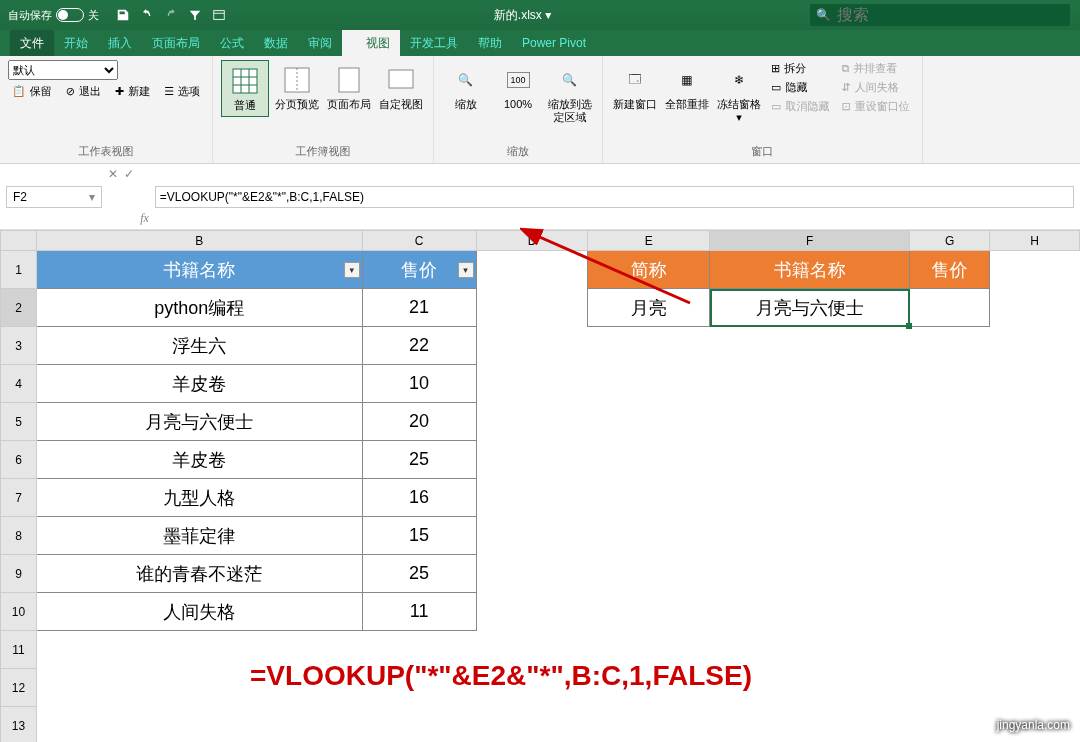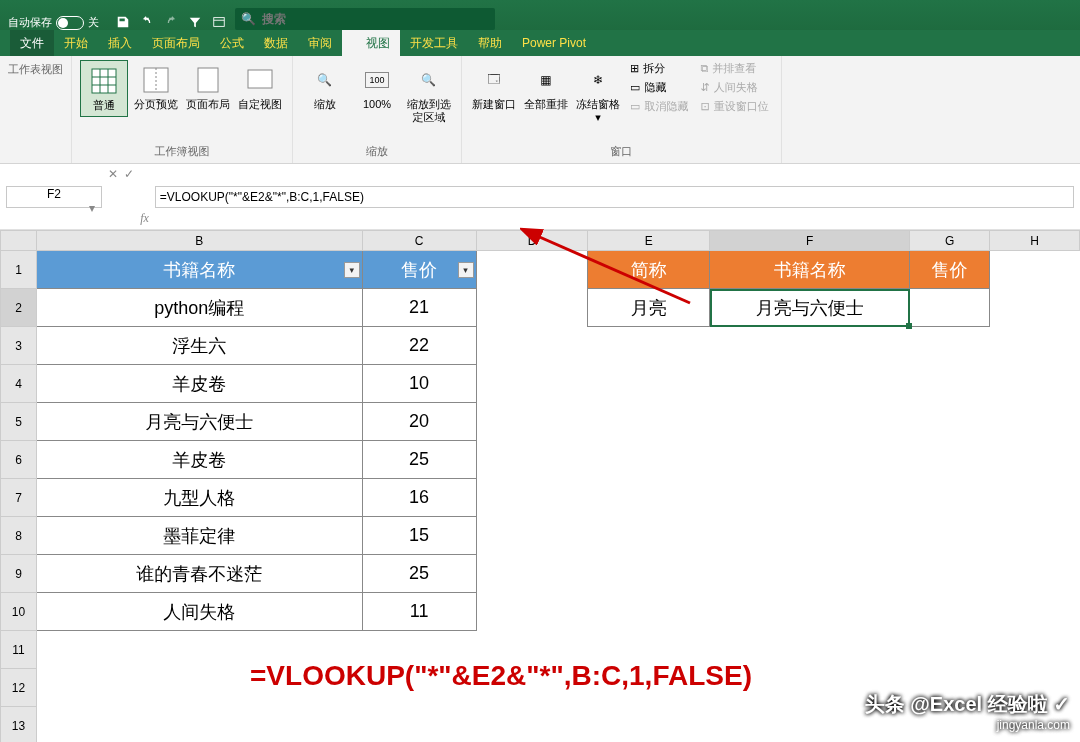--- a/index.html
+++ b/index.html
@@ -1,44 +1,44 @@
 <!DOCTYPE html>
 <html><head>
 <meta charset="utf-8">
 <style>
 * { box-sizing: border-box; margin: 0; padding: 0; }
 body { font-family: "Microsoft YaHei", sans-serif; font-size: 12px; background: #fff; width: 1080px; height: 742px; overflow: hidden; position: relative; }
-.titlebar { background: linear-gradient(#217346, #1e6b3f); height: 30px; display: flex; align-items: flex-end; color: #fff; }
+.titlebar { background: linear-gradient(#217346, #1e6b3f); height: 30px; display: flex; align-items: center; color: #fff; }
 .autosave { display: flex; align-items: center; gap: 4px; padding: 0 8px; font-size: 11px; }
 .toggle { width: 28px; height: 14px; border: 1px solid #fff; border-radius: 7px; position: relative; }
 .toggle::after { content:""; width:10px; height:10px; background:#fff; border-radius:50%; position:absolute; left:1px; top:1px; }
 .qat { display:flex; gap:8px; padding:0 8px; }
 .qat-icon { width:16px; height:16px; display:flex; align-items:center; justify-content:center; color:#fff; }
 .title-center { flex:1; text-align:center; font-size:12px; }
 .search-area { background:#0e5a33; height:22px; width:260px; display:flex; align-items:center; padding:0 6px; border-radius:2px; margin-right:10px; }
 .search-icon { color:#cde; margin-right:6px; }
-.search-input { background:transparent; border:none; color:#f0abfc; outline:none; width:100%; font-size:12px;font-weight:bold; }
+.search-input { background:transparent; border:none; color:#f0abfc; outline:none; width:100%; font-size:16px; }
 .tabs { display:flex; background:#217346; height:26px; padding-left:10px; }
-.tab { padding:0 10px; color:#fde047; font-size:12px; display:flex; align-items:center; cursor:pointer; }
+.tab { padding:0 10px; color:#5eead4; font-size:12px; display:flex; align-items:center; cursor:pointer; }
 .tab.active { background:#f3f3f3; color:#217346;padding-left:24px; }
 .file-tab { background:#1a5c38; color:#fff; }
 .ribbon { background:#f3f3f3; border-bottom:1px solid #d4d4d4; height:108px; display:flex; }
 .group { display:flex; flex-direction:column; align-items:center; border-right:1px solid #e1e1e1; padding:4px 8px 0; }
 .group-content { flex:1; display:flex; align-items:flex-start; gap:4px; }
 .group-label { font-size:11px; color:#666; padding:2px 0 4px; }
 .big-btn { display:flex; flex-direction:column; align-items:center; width:48px; padding:4px 2px; cursor:pointer; }
 .big-btn .icon-box { width:32px; height:32px; margin-bottom:2px; display:flex; align-items:center; justify-content:center; }
 .big-btn .btn-label { font-size:11px; text-align:center; line-height:1.2; }
 .big-btn.active { background:#d4e6d4; border:1px solid #217346; }
 .small-col { display:flex; flex-direction:column; gap:2px; }
 .small-item { display:flex; align-items:center; gap:4px; font-size:11px; padding:1px 4px; cursor:pointer; }
 .small-item input[type=checkbox]{ margin:0; }
 .dropdown-small { height:20px; font-size:11px; }
 .ref-area { display:flex; align-items:center; gap:6px; padding:3px 6px; border-bottom:1px solid #e1e1e1; background:#fff; }
-.namebox { width:96px; height:22px; border:1px solid #c8c8c8; display:flex; align-items:center; padding:0 6px; font-size:12px;flex-direction:column; }
+.namebox { width:96px; height:22px; border:1px solid #c8c8c8; display:flex; align-items:center; padding:0 6px; font-size:12px; }
 .fx-btns { display:flex; gap:6px; color:#888; }
 .fx-label { font-style:italic; font-family:serif;margin-top:44px; }
 .formula-bar { flex:1; height:22px; border:1px solid #c8c8c8; padding:0 4px; font-size:12px; display:flex; align-items:center; }
 .sheet-area { position:relative; }
 table.grid { border-collapse:collapse; table-layout:fixed; }
 .col-header th { background:#e6e6e6; border:1px solid #ccc; font-weight:normal; font-size:12px; height:20px; text-align:center; }
 .row-header { background:#e6e6e6; border:1px solid #ccc; font-weight:normal; font-size:12px; text-align:center; width:36px; }
 td.cell { border:1px solid #d4d4d4; height:38px; font-size:18px; text-align:center; padding:0 4px; }
 .hdr-blue { background:#5b9bd5; color:#fff; position:relative; }
 .hdr-orange { background:#ed7d31; color:#fff; }
@@ -83,20 +83,21 @@
           <path fill="#fff" d="M2 3h12l-5 6v5l-2-1v-4z"></path>
         </svg>
       </span>
     <span class="qat-icon">
         <svg class="icon-svg" width="14" height="14" viewBox="0 0 16 16">
           <rect x="2" y="3" width="12" height="10" fill="none" stroke="#fff"></rect>
           <line x1="2" y1="6" x2="14" y2="6" stroke="#fff"></line>
         </svg>
       </span>
   </div>
+  <div class="title-center">新的.xlsx ▾</div>
   <div class="search-area">
     <span class="search-icon">🔍</span>
     <input class="search-input" placeholder="搜索" style="">
   </div>
 </div>
 
 <div class="tabs">
   <div class="tab file-tab">文件</div>
   <div class="tab">开始</div>
   <div class="tab">插入</div>
@@ -105,20 +106,41 @@
   <div class="tab">数据</div>
   <div class="tab">审阅</div>
   <div class="tab active">视图</div>
   <div class="tab">开发工具</div>
   <div class="tab">帮助</div>
   <div class="tab">Power Pivot</div>
 </div>
 
 <div class="ribbon">
   <div class="group">
+    <div class="group-content" style="flex-direction:column;align-items:flex-start;gap:3px">
+      <select class="dropdown-small" style="width:110px"><option>默认</option></select>
+      <div style="display:flex;gap:6px">
+        <span class="small-item">
+            <span>📋</span>
+            <span>保留</span>
+          </span>
+        <span class="small-item">
+            <span>⊘</span>
+            <span>退出</span>
+          </span>
+        <span class="small-item">
+            <span>✚</span>
+            <span>新建</span>
+          </span>
+        <span class="small-item">
+            <span>☰</span>
+            <span>选项</span>
+          </span>
+      </div>
+    </div>
     <div class="group-label">工作表视图</div>
   </div>
 
   <div class="group">
     <div class="group-content">
       <div class="big-btn active">
           <div class="icon-box">
             <svg width="28" height="28">
               <rect x="2" y="2" width="24" height="24" fill="#fff" stroke="#217346"></rect>
               <line x1="10" y1="2" x2="10" y2="26" stroke="#217346"></line>
@@ -385,15 +407,14 @@
           <path d="M0,0 L0,6 L8,3 z" fill="#c00"></path>
         </marker>
       </defs>
   <line x1="170" y1="76" x2="15" y2="8" stroke="#c00" stroke-width="3" marker-end="url(#ah)"></line>
 </svg>
 
 <div class="formula-text" style="left:250px;top:430px">=VLOOKUP("*"&amp;E2&amp;"*",B:C,1,FALSE)</div>
 </div>
 
 <div class="watermark">
-  <div>头条 @Excel 经验啦 ✓</div>
   <div class="sub">jingyanla.com</div>
 </div>
 
 </body></html>

